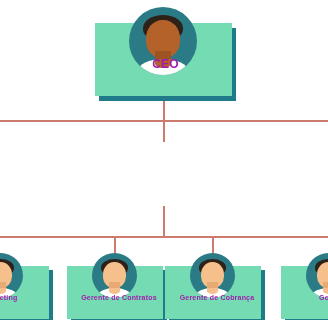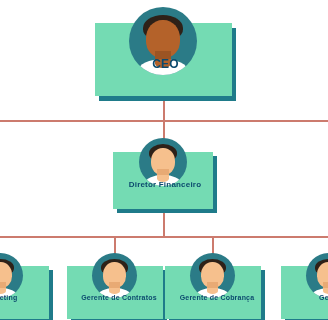--- a/index.html
+++ b/index.html
@@ -45,21 +45,21 @@
   }
   .card {
     position: absolute;
     background: #74dbb3;
   }
   .card-label {
     position: absolute;
     left: 0;
     right: 0;
     text-align: center;
-    color: #0c4a6e;
+    color: #a21caf;
     font-weight: bold;
     letter-spacing: 0.2px;
     white-space: nowrap;
   }
 
   
   .avatar {
     position: absolute;
     border-radius: 50%;
     background: #2b7b87;
@@ -130,32 +130,20 @@
     <div class="avatar ceo-avatar">
       <div class="av-hair" style="left:14px; top:8px;  width:40px; height:26px;"></div>
       <div class="av-face" style="left:17px; top:13px; width:34px; height:38px; background:#b4622a;"></div>
       <div class="av-neck" style="left:26px; top:44px; width:16px; height:12px; background:#9c5423;"></div>
       <div class="av-body" style="left:9px;  top:52px; width:50px; height:24px;"></div>
       <div class="av-collar" style="left:26px; top:52px; width:16px; height:9px; background:#b4622a;"></div>
     </div>
     <div class="card-label ceo-label">CEO</div>
   </div>
 
-  <div class="node" style="left:113px; top:138px; width:104px; height:75px;">
-    <div class="card-shadow l2-shadow"></div>
-    <div class="card l2-card"></div>
-    <div class="avatar l2-avatar">
-      <div class="av-hair" style="left:10px; top:6px;  width:28px; height:18px;"></div>
-      <div class="av-face" style="left:12px; top:10px; width:24px; height:27px; background:#f6c08d;"></div>
-      <div class="av-neck" style="left:18px; top:31px; width:12px; height:9px;  background:#e8aa74;"></div>
-      <div class="av-body" style="left:6px;  top:37px; width:36px; height:17px;"></div>
-      <div class="av-collar" style="left:18px; top:37px; width:12px; height:7px; background:#f6c08d;"></div>
-    </div>
-    <div class="card-label l2-label">Diretor Financeiro</div>
-  </div>
 
   <div class="node" style="left:-47px; top:253px; width:104px; height:72px;">
     <div class="card-shadow l3-shadow"></div>
     <div class="card l3-card"></div>
     <div class="avatar l3-avatar">
       <div class="av-hair" style="left:9px;  top:6px;  width:27px; height:17px;"></div>
       <div class="av-face" style="left:11px; top:9px;  width:23px; height:26px; background:#f6c08d;"></div>
       <div class="av-neck" style="left:17px; top:29px; width:11px; height:8px;  background:#e8aa74;"></div>
       <div class="av-body" style="left:6px;  top:35px; width:33px; height:16px;"></div>
       <div class="av-collar" style="left:17px; top:35px; width:11px; height:6px; background:#f6c08d;"></div>

